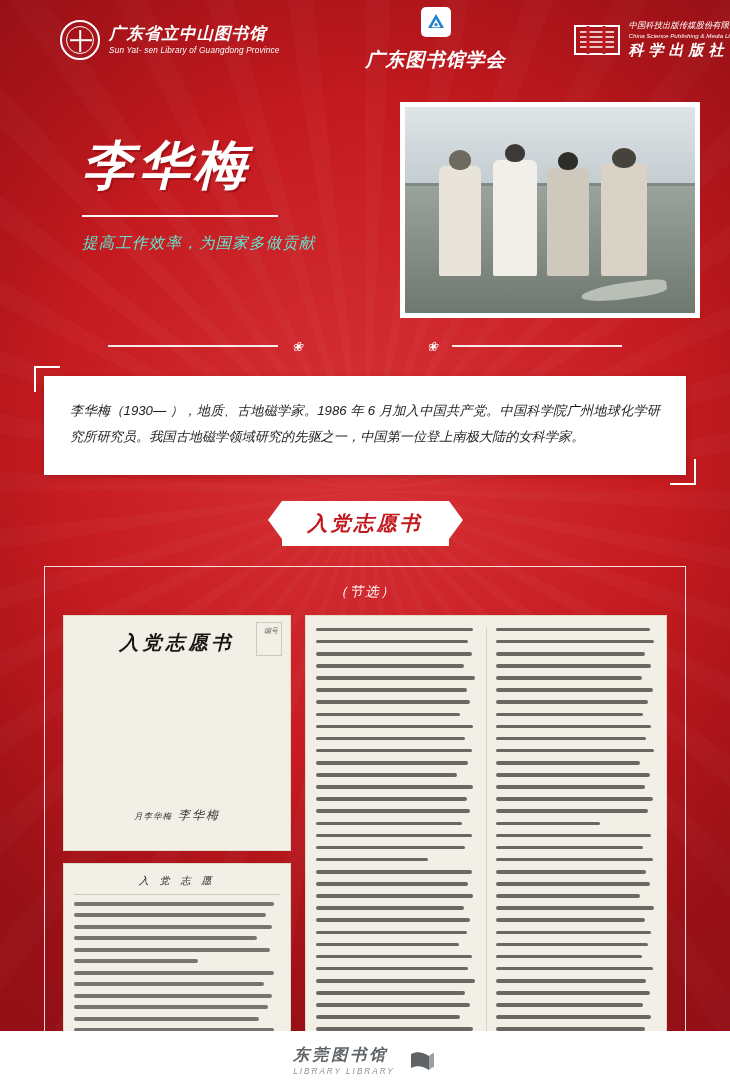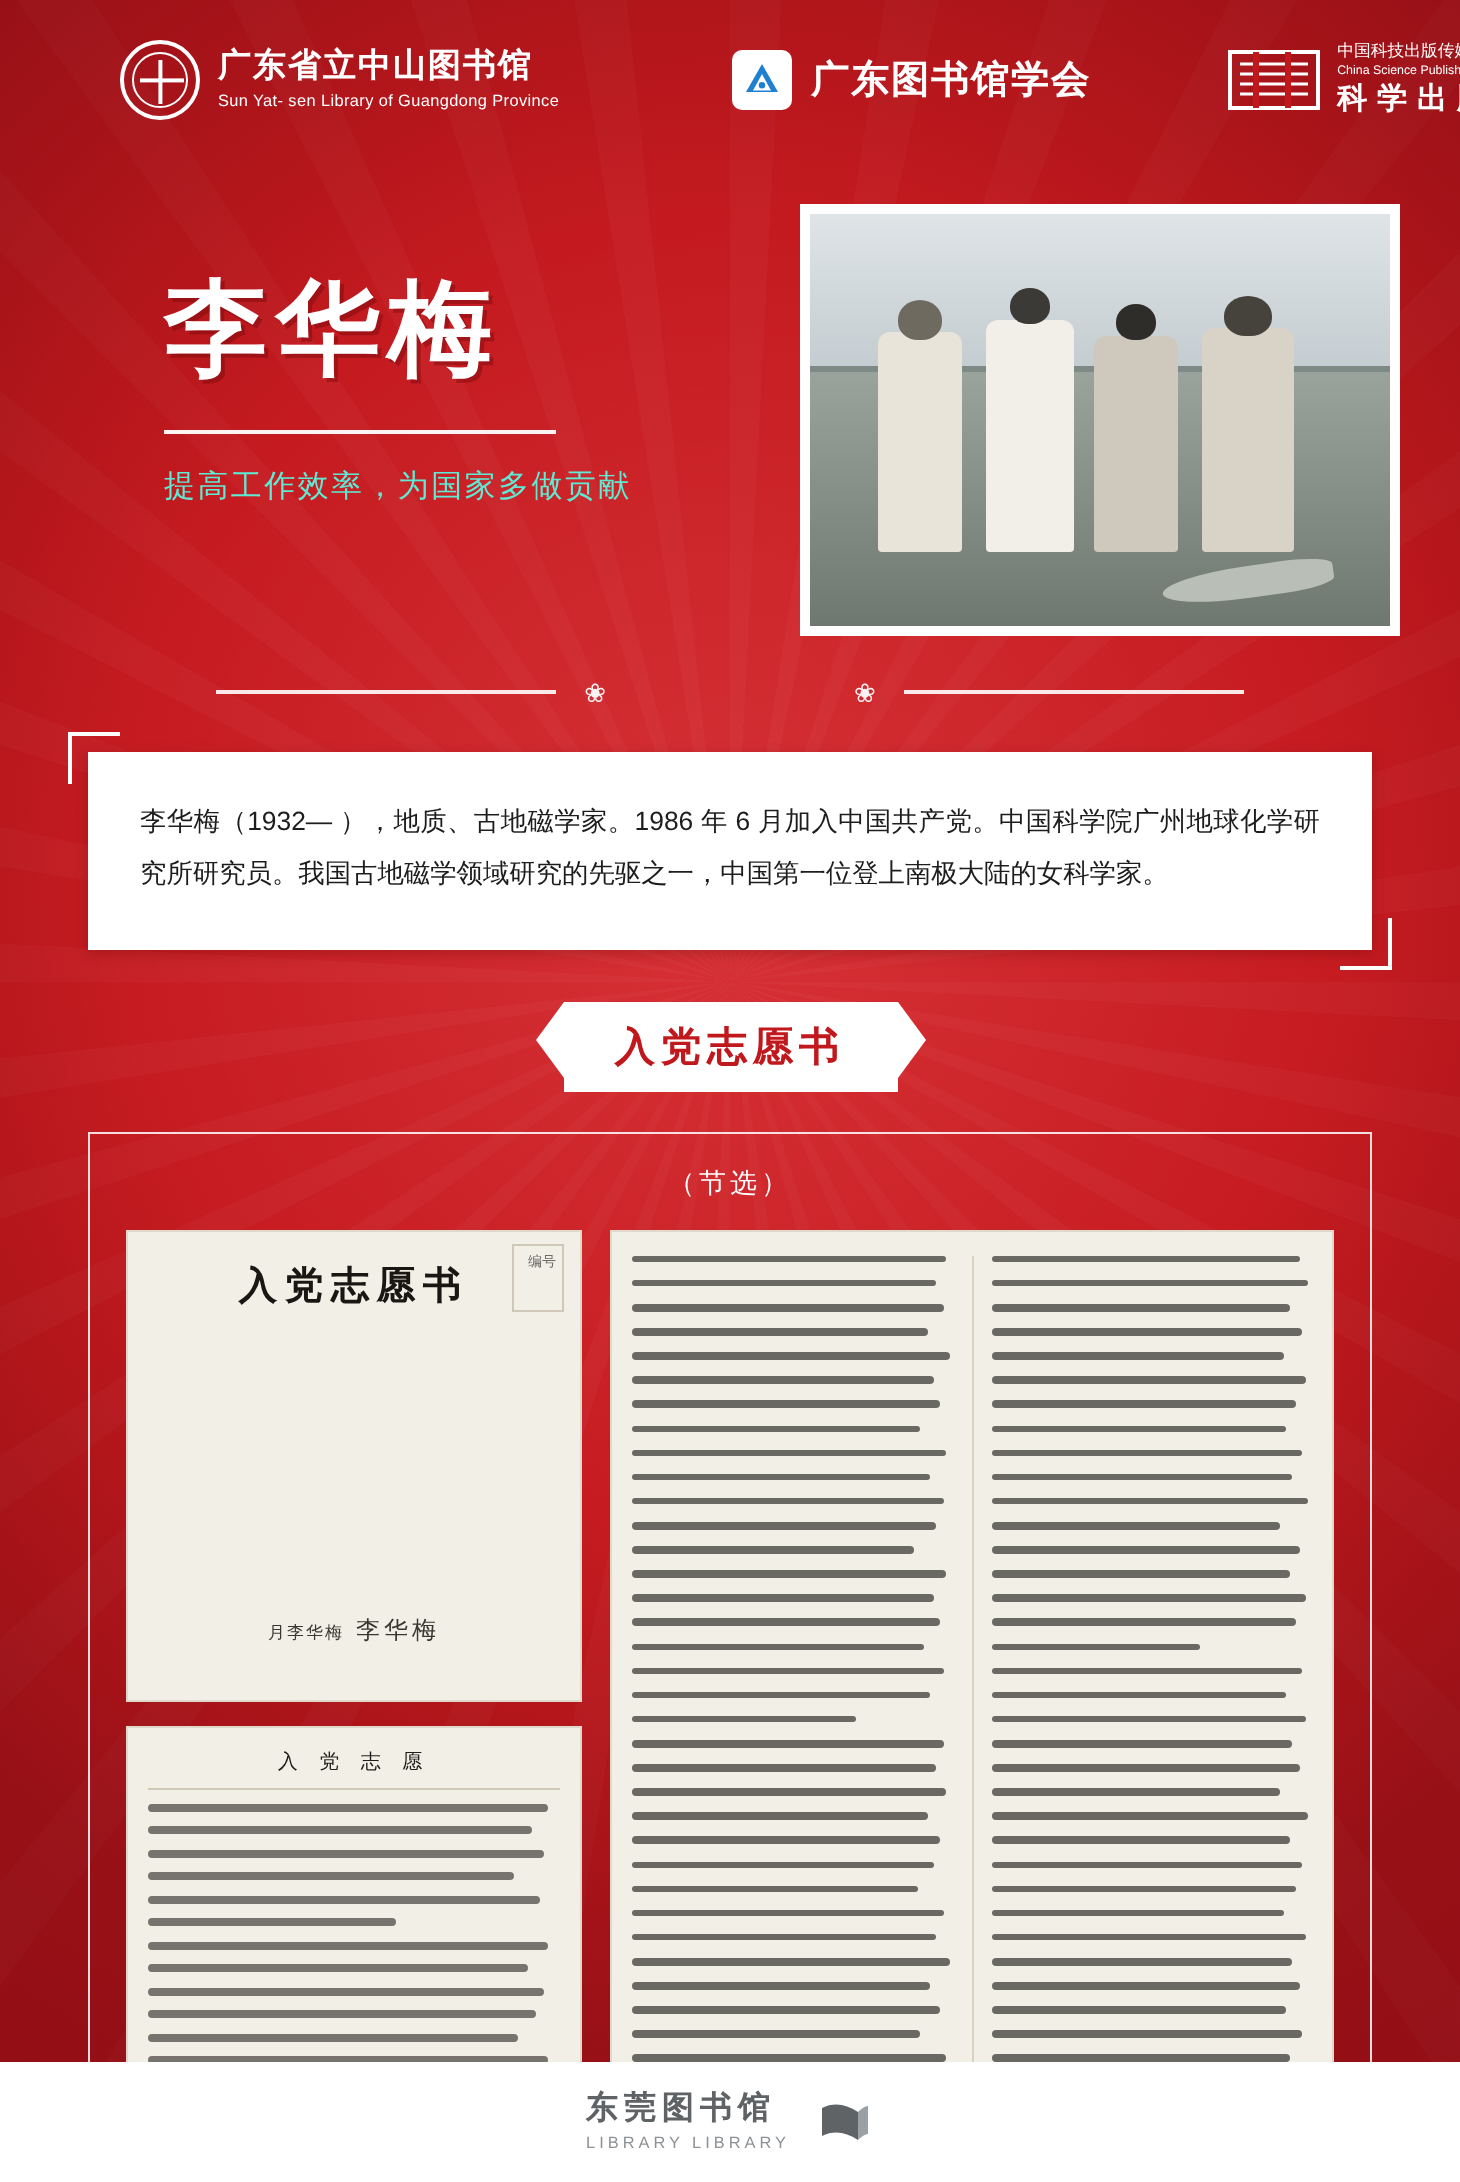--- a/index.html
+++ b/index.html
@@ -23,21 +23,21 @@
       repeating-conic-gradient(from 0deg at 50% 45%,
         rgba(255,255,255,0.030) 0deg 3deg,
         rgba(0,0,0,0.0) 3deg 9deg);
     opacity: .85;
   }
   .bg-vignette {
     position: absolute; inset: 0;
     background: radial-gradient(ellipse 75% 55% at 50% 40%, rgba(255,255,255,0.06) 0%, rgba(0,0,0,0.0) 55%, rgba(90,5,10,0.35) 100%);
   }
 
-  .page { position: relative; width: 730px; height: 1091px; }
+  .page { position: relative; width: 730px; height: 1091px; font-style: italic; }
 
   
   .header {
     position: relative;
     height: 80px;
     display: flex;
     align-items: center;
     padding: 0 30px;
     gap: 0;
   }
@@ -59,21 +59,21 @@
     background: #fff; transform: translateX(-50%);
   }
   .seal-inner::after {
     content: ""; position: absolute; top: 50%; left: 3px; height: 1.6px; width: 22px;
     background: #fff; transform: translateY(-50%);
   }
   .lib-names { color: #fff; line-height: 1.15; }
   .lib-cn { font-size: 16.5px; font-weight: bold; letter-spacing: 1px; white-space: nowrap; }
   .lib-en { font-size: 8.2px; letter-spacing: .2px; white-space: nowrap; margin-top: 3px; text-align: right; }
 
-  .logo-b { margin-left: 86px; display: flex; align-items: center; gap: 10px; }
+  .logo-b { margin-left: 86px; display: flex; align-items: center; gap: 10px; flex-direction: column; }
   .gd-mark {
     width: 30px; height: 30px; background: #fff; border-radius: 5px;
     display: flex; align-items: center; justify-content: center;
   }
   .gd-mark svg { display: block; }
   .gd-text { color: #fff; font-size: 19px; font-weight: bold; letter-spacing: 1px; white-space: nowrap; }
 
   .logo-c { margin-left: 68px; display: flex; align-items: center; gap: 9px; }
   .csp-mark { width: 46px; height: 34px; flex: 0 0 auto; }
   .csp-text { color: #fff; line-height: 1.25; }
@@ -273,21 +273,21 @@
     <div class="sec-rule"></div>
     <span class="flower">❀</span>
     <div class="sec-title">人物简介</div>
     <span class="flower">❀</span>
     <div class="sec-rule"></div>
   </div>
 
   <div class="bio-card">
     <div class="corner corner-tl"></div>
     <div class="corner corner-br"></div>
-    <div class="bio-text">李华梅（1932—    ），地质、古地磁学家。1986 年 6 月加入中国共产党。中国科学院广州地球化学研究所研究员。我国古地磁学领域研究的先驱之一，中国第一位登上南极大陆的女科学家。</div>
+    <div class="bio-text">李华梅（1930—    ），地质、古地磁学家。1986 年 6 月加入中国共产党。中国科学院广州地球化学研究所研究员。我国古地磁学领域研究的先驱之一，中国第一位登上南极大陆的女科学家。</div>
   </div>
 
   <div class="banner-wrap">
     <div class="banner">入党志愿书</div>
   </div>
 
   <div class="docs-panel">
     <div class="excerpt">（节选）</div>
     <div class="docs">
 

